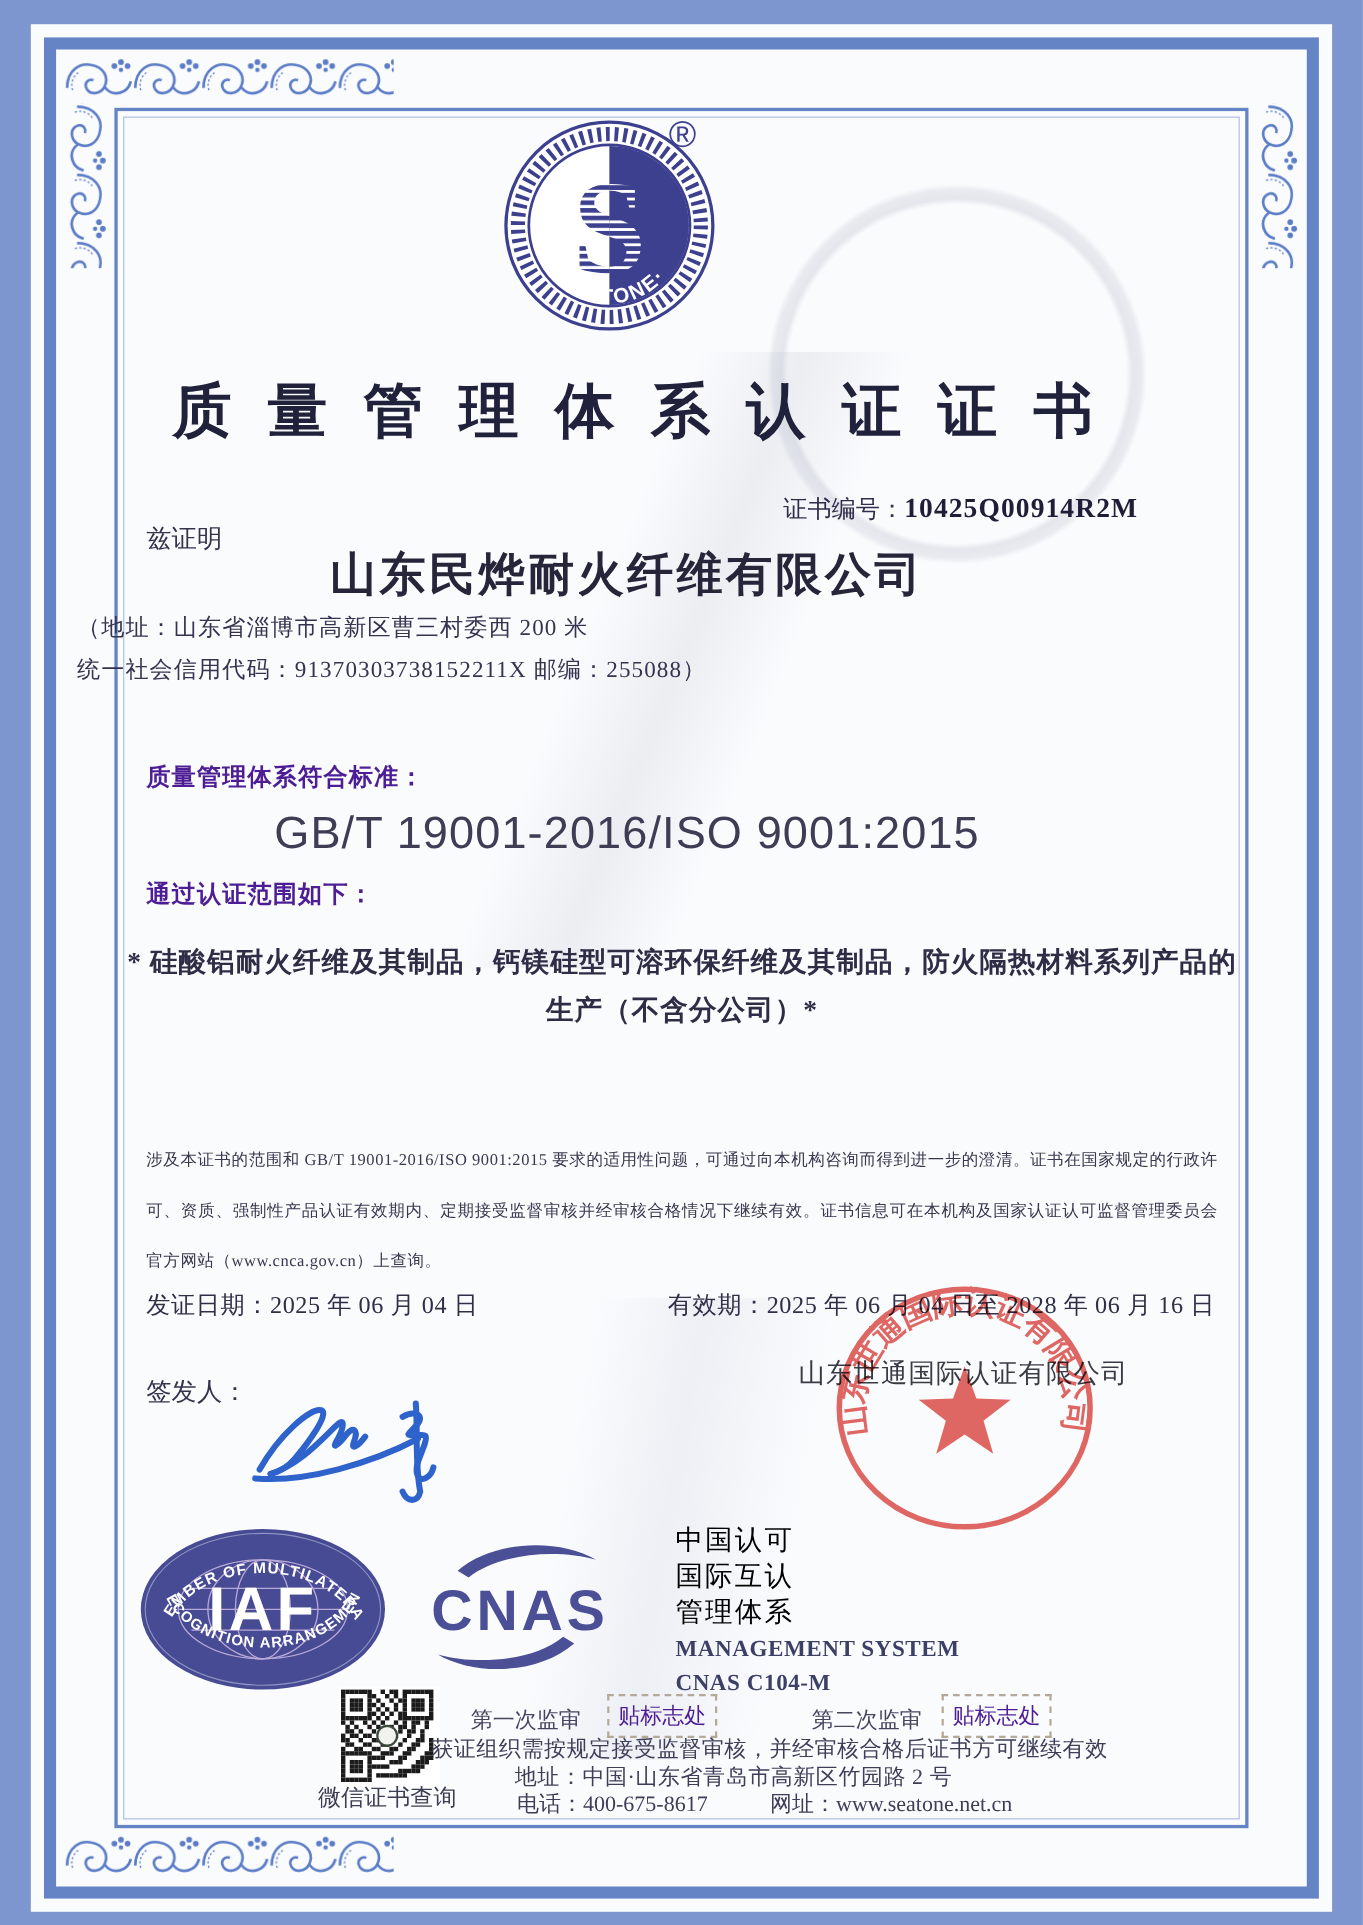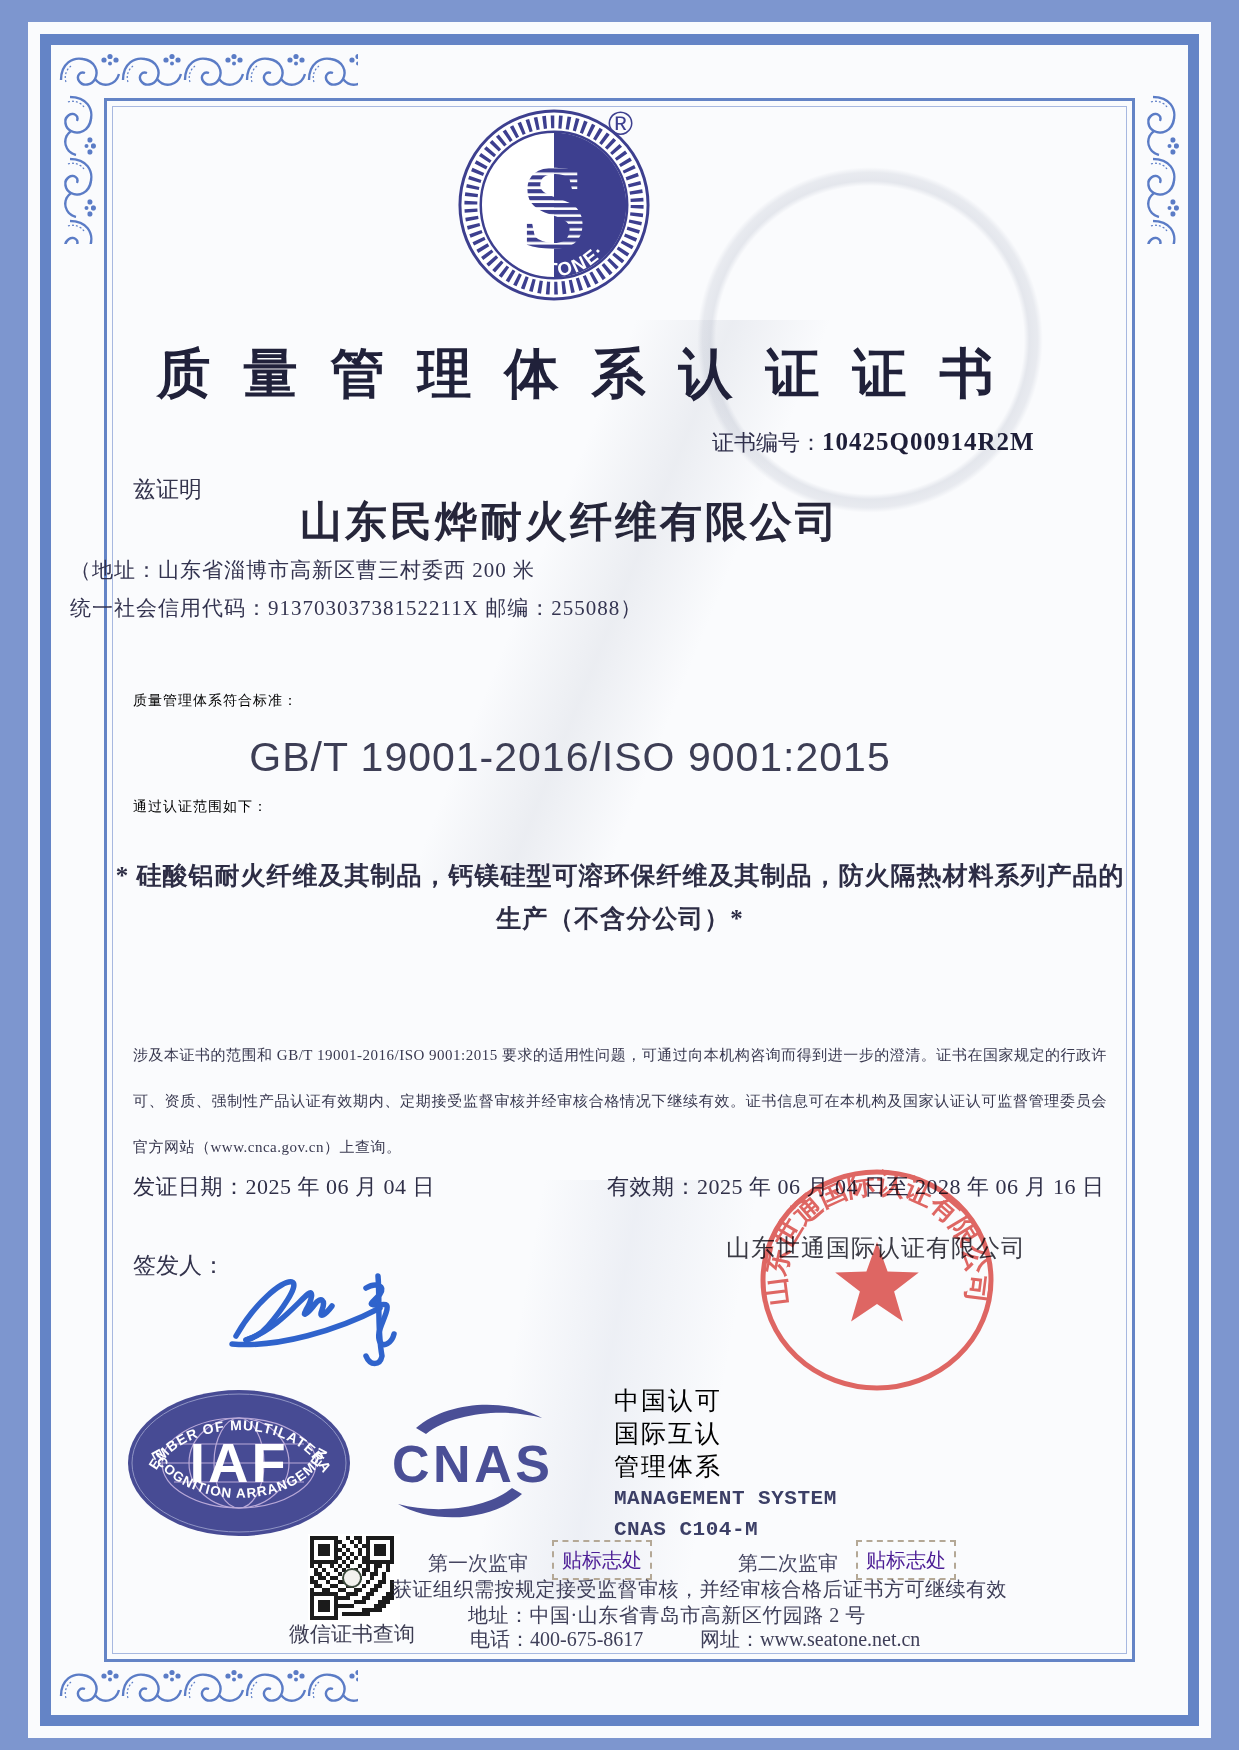--- a/index.html
+++ b/index.html
@@ -22,44 +22,44 @@
   
   .shade-a{left:120px;top:320px;width:1000px;height:560px;
     background:linear-gradient(112deg, rgba(0,0,0,0) 42%, rgba(158,166,184,0.16) 50%, rgba(0,0,0,0) 58%);}
   .shade-b{left:600px;top:70px;width:540px;height:540px;border-radius:50%;
     background:radial-gradient(closest-side, rgba(0,0,0,0) 57%, rgba(150,158,178,0.22) 59%, rgba(150,158,178,0.18) 62%, rgba(0,0,0,0) 64%);}
   .shade-c{left:110px;top:1180px;width:1010px;height:420px;
     background:linear-gradient(100deg, rgba(0,0,0,0) 40%, rgba(156,168,196,0.14) 49%, rgba(0,0,0,0) 60%);}
   
   .title{left:45px;top:338px;width:1060px;text-align:center;
     font-size:54px;font-weight:bold;color:#20213a;letter-spacing:33px;text-indent:33px;}
-  .certno{left:712px;top:428px;font-size:22px;color:#2e2e4a;white-space:nowrap;}
+  .certno{left:712px;top:448px;font-size:22px;color:#2e2e4a;white-space:nowrap;}
   .certno .num{font-size:25px;font-weight:bold;color:#1e1e38;letter-spacing:1px;}
   .certify{left:133px;top:474px;font-size:23px;color:#33334c;}
   .company{left:70px;top:494px;width:1000px;text-align:center;
     font-size:42px;font-weight:bold;color:#26263a;letter-spacing:3px;}
   .addr{left:70px;top:556px;width:1000px;font-size:21px;color:#343450;letter-spacing:1px;}
   .addr2{top:594px;}
-  .label{left:133px;font-size:14px;color:#000000;letter-spacing:1px;}
+  .label{left:133px;font-size:22px;color:#4c1d95;letter-spacing:1px;font-weight:bold;}
   .standard-label{top:692px;}
   .standard{left:70px;top:734px;width:1000px;text-align:center;
     font-family:"Liberation Sans", sans-serif;font-size:41px;color:#3d3e55;letter-spacing:1px;}
   .scope-label{top:798px;}
   .scope{left:115px;top:854px;width:1010px;text-align:center;
     font-size:25px;font-weight:bold;color:#2d2d45;line-height:43px;letter-spacing:1px;}
   .legal{left:133px;top:1032px;width:974px;font-size:15px;color:#38384f;
     line-height:46px;text-align:justify;letter-spacing:0.5px;}
   .dates{top:1172px;font-size:22px;color:#2f2f48;white-space:nowrap;letter-spacing:0.5px;}
   .issue{left:133px;}
   .valid{left:607px;}
   .issuer{left:726px;top:1232px;font-size:24px;color:#3a3a44;letter-spacing:1px;white-space:nowrap;}
   .signer{left:133px;top:1250px;font-size:23px;color:#33334c;}
   .acc-block{left:614px;top:1384px;line-height:33px;}
   .acc-cn{font-size:25px;color:#000000;letter-spacing:2px;}
-  .acc-en{font-family:Liberation Mono, monospace;font-size:21px;font-weight:bold;color:#3c3f66;letter-spacing:0.5px;line-height:31px;}
+  .acc-en{font-family:Liberation Serif, serif;font-size:21px;font-weight:bold;color:#3c3f66;letter-spacing:0.5px;line-height:31px;}
   .audit-label{top:1550px;font-size:20px;color:#454560;white-space:nowrap;}
   .sticker-box{top:1540px;width:96px;height:36px;border:2px dashed #b4a896;
     font-size:20px;color:#4c1d95;text-align:center;line-height:36px;}
   .note{left:392px;top:1576px;font-size:20px;color:#3e3e58;white-space:nowrap;letter-spacing:0.5px;}
   .f-addr{left:468px;top:1602px;font-size:20px;color:#3e3e58;white-space:nowrap;letter-spacing:0.5px;}
   .f-phone{left:470px;top:1626px;font-size:20px;color:#3e3e58;white-space:nowrap;}
   .f-web{left:700px;top:1626px;font-size:20px;color:#3e3e58;white-space:nowrap;}
   .qr-wrap{left:308px;top:1534px;width:88px;height:88px;background:#fff;padding:2px;}
   .qr-grid{display:grid;grid-template-columns:repeat(21,4px);grid-auto-rows:4px;}
   .qr-grid div{width:4px;height:4px;}

